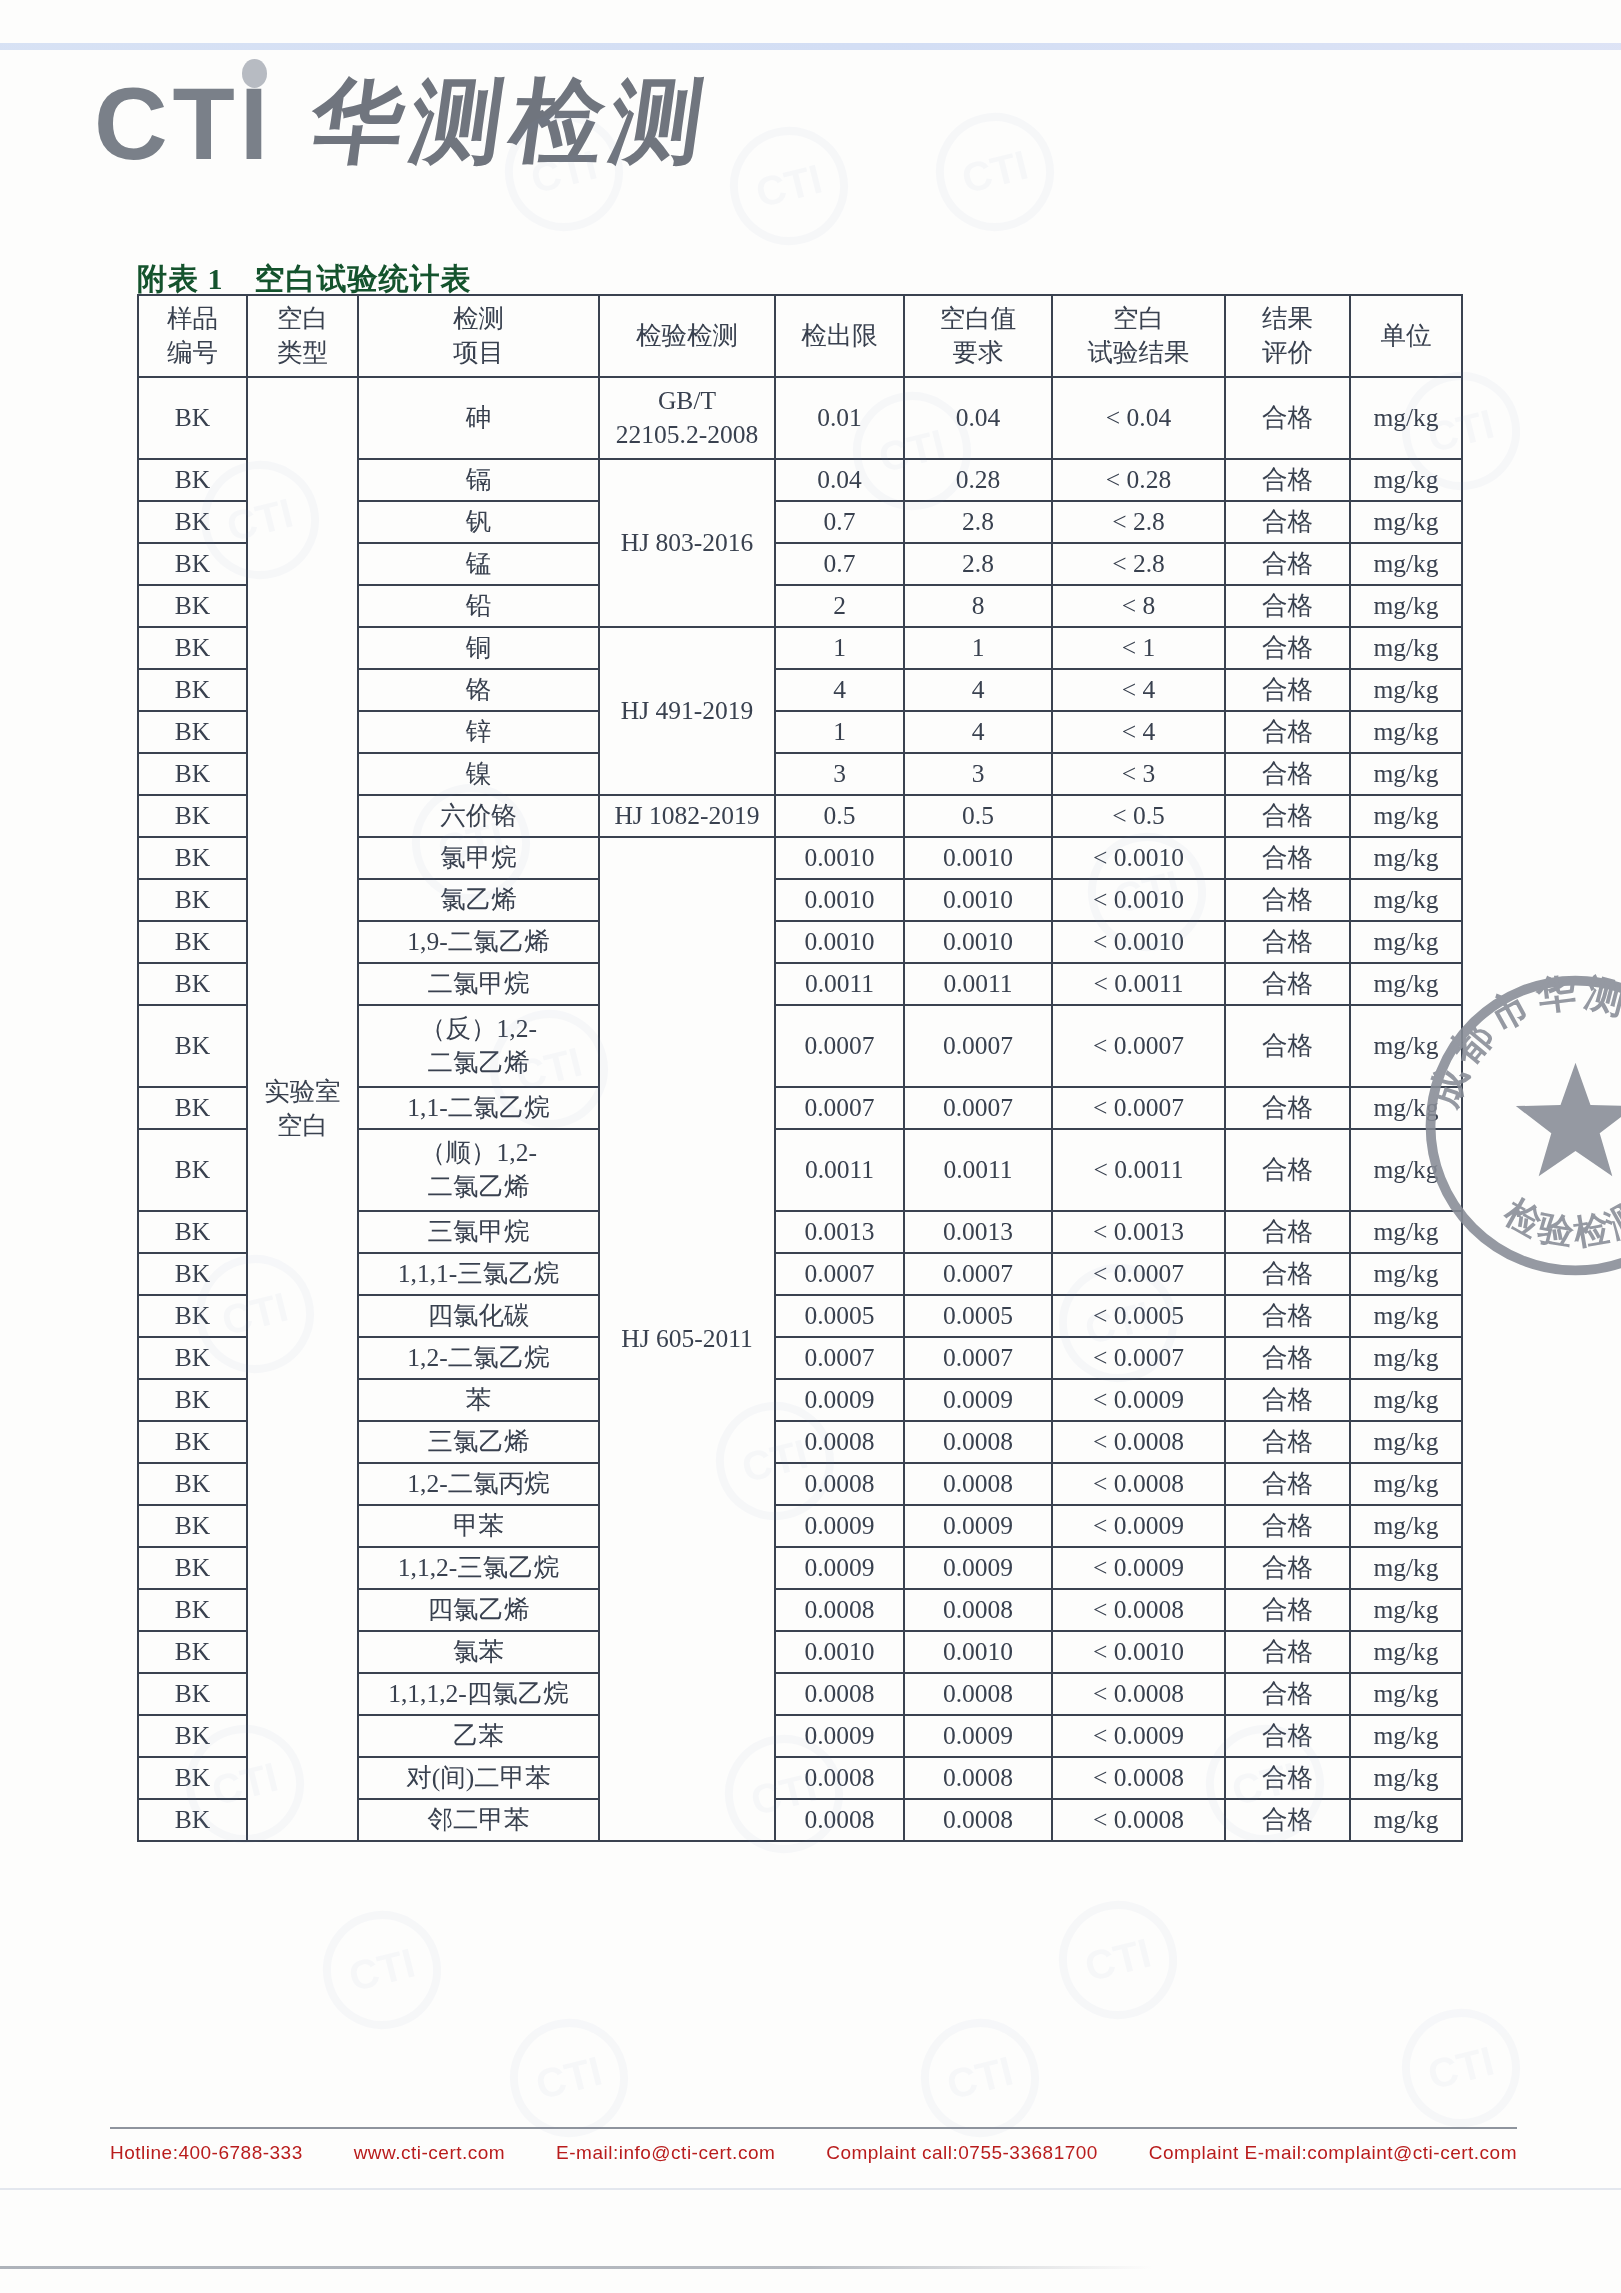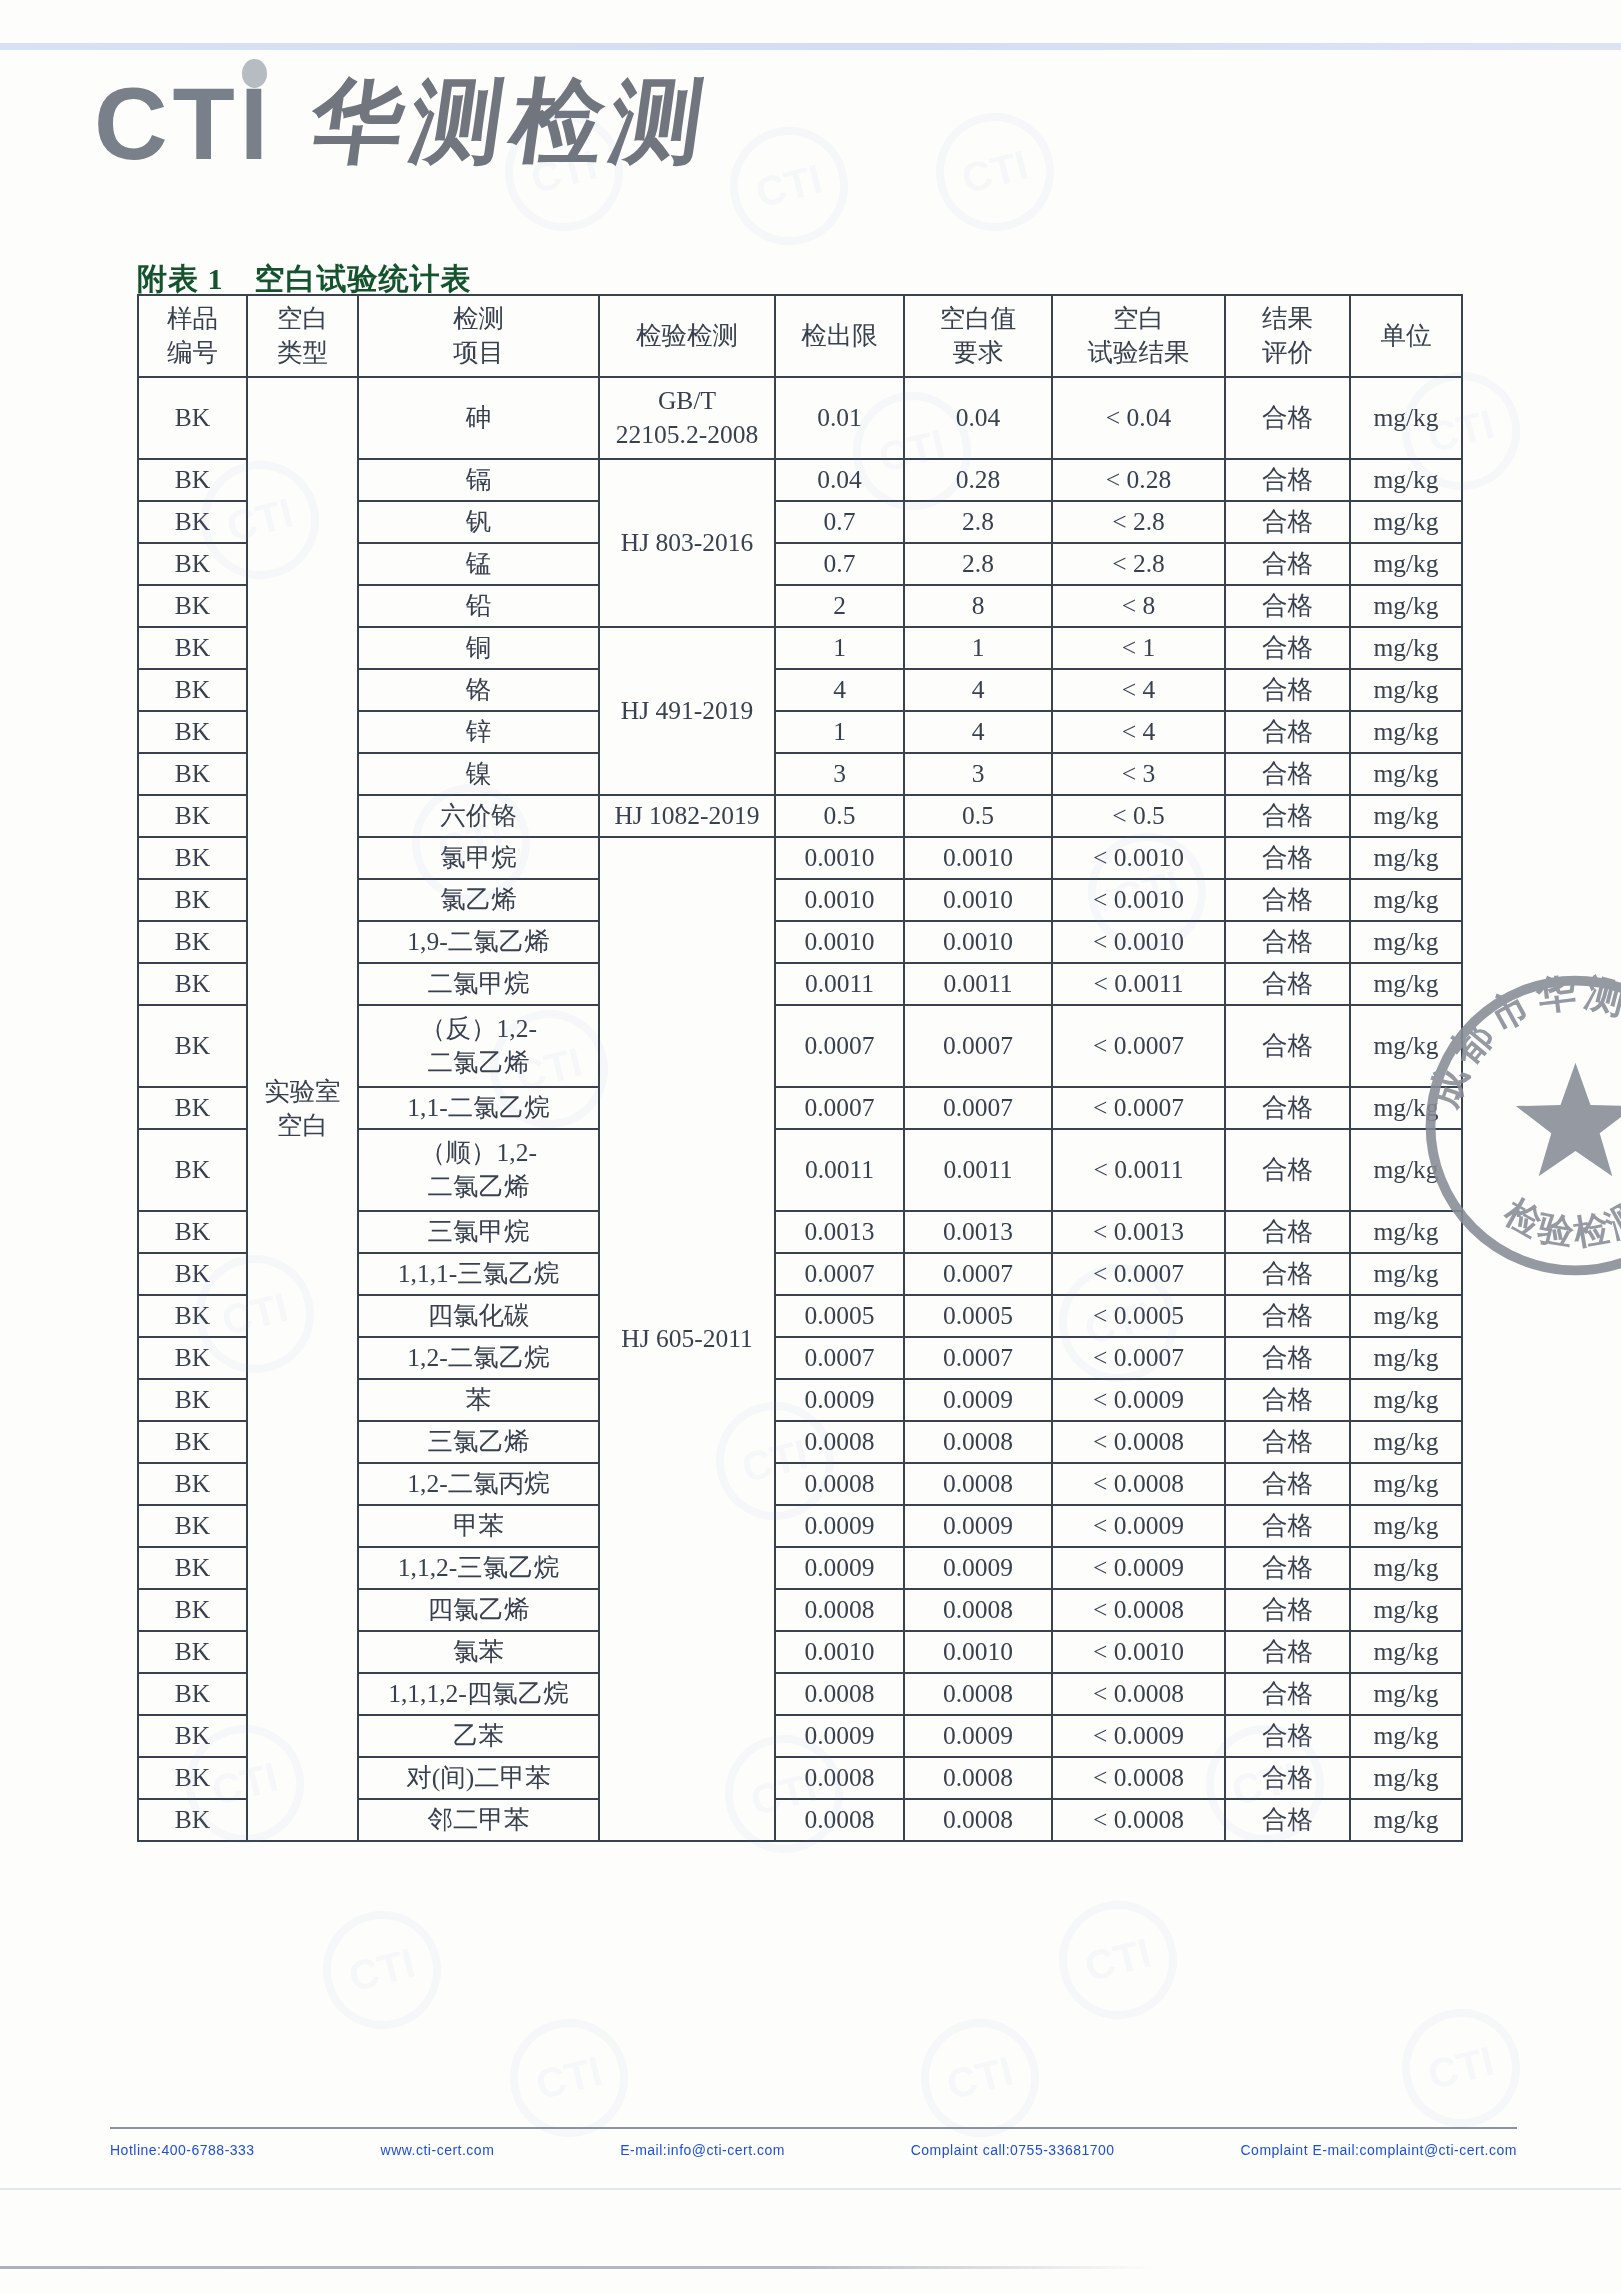--- a/index.html
+++ b/index.html
@@ -31,21 +31,21 @@
   
   .stamp{position:absolute;left:1360px;top:910px;width:431px;height:431px;opacity:.88;}
   
   .wm{position:absolute;width:102px;height:102px;border:8.8px solid #7e90c0;border-radius:50%;
       display:flex;align-items:center;justify-content:center;opacity:.05;
       font-family:"Liberation Sans",sans-serif;font-weight:900;font-size:41px;color:#7e90c0;
       transform:rotate(-14deg);pointer-events:none;}
   
   .footer-line{position:absolute;left:110px;top:2127px;width:1407px;height:2px;background:#8e949d;}
   .footer{position:absolute;left:110px;top:2142px;width:1407px;display:flex;justify-content:space-between;
-      font-family:"Liberation Sans",sans-serif;font-size:14px;color:#1d4ed8;letter-spacing:0.5px;}
+      font-family:"Liberation Sans",sans-serif;font-size:19px;color:#b91c1c;letter-spacing:0.5px;}
   .footer-faint{position:absolute;left:0;top:2188px;width:100%;height:2px;background:#e3e7ee;}
   .footer-gray{position:absolute;left:0;top:2266px;width:1152px;height:2.9px;
       background:linear-gradient(90deg,#aeb3ba 0%,#b6bac0 70%,rgba(182,186,192,0) 100%);}
 </style>
 </head>
 <body>
 
 <div class="page">
 
   <div class="scanline-top"></div>

